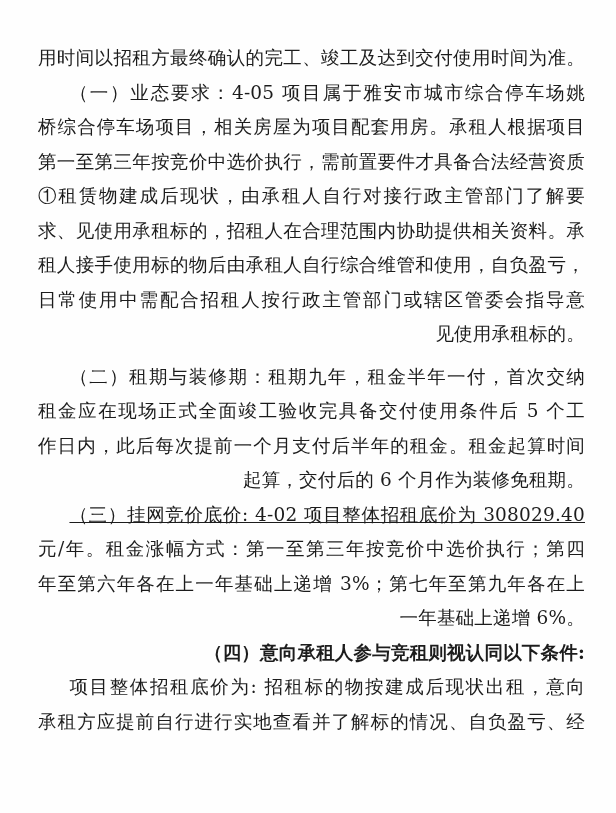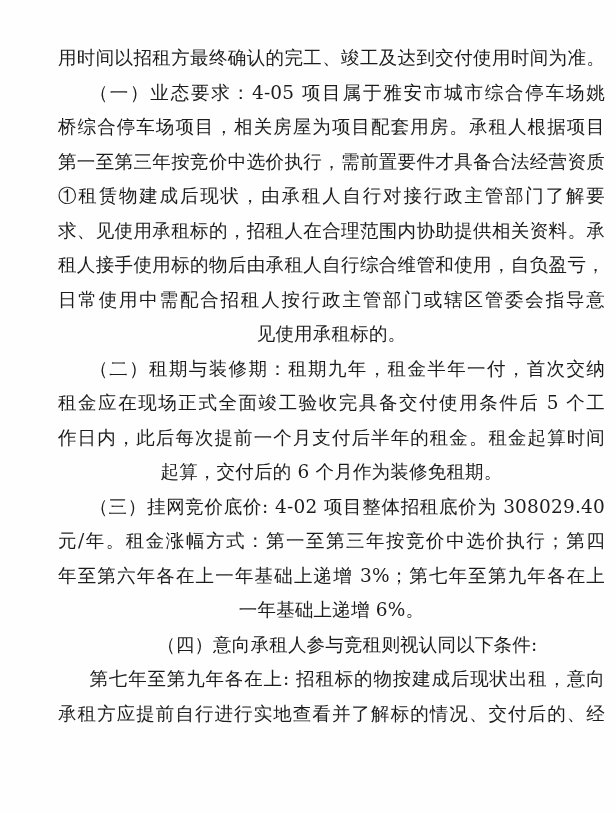--- a/index.html
+++ b/index.html
@@ -11,31 +11,31 @@
     position: relative;
     width: 616px;
     height: 813px;
     background: #fefefe;
     overflow: hidden;
     font-family: "DejaVu Serif", "Liberation Serif", serif;
   }
   .text-block {
     position: absolute;
     top: 41px;
-    left: 58px;
+    left: 38px;
     width: 547px;
   }
   .doc-line {
     height: 34.5px;
     line-height: 34.5px;
     font-size: 18.5px;
     color: #1c1c1c;
     white-space: nowrap;
     letter-spacing: 0.2px;
-    text-align: center;
+    text-align: right;
   }
   .doc-line.fill {
     white-space: normal;
     text-align: justify;
     text-align-last: justify;
     text-justify: inter-character;
   }
 </style>
 </head>
 <body>
@@ -44,25 +44,25 @@
   <div class="text-block">
       <div class="doc-line fill">用时间以招租方最终确认的完工、竣工及达到交付使用时间为准。</div>
       <div class="doc-line fill" style="text-indent: 1.7em;">（一）业态要求：4-05 项目属于雅安市城市综合停车场姚</div>
       <div class="doc-line fill">桥综合停车场项目，相关房屋为项目配套用房。承租人根据项目</div>
       <div class="doc-line fill">第一至第三年按竞价中选价执行，需前置要件才具备合法经营资质</div>
       <div class="doc-line fill">①租赁物建成后现状，由承租人自行对接行政主管部门了解要</div>
       <div class="doc-line fill">求、见使用承租标的，招租人在合理范围内协助提供相关资料。承</div>
       <div class="doc-line fill">租人接手使用标的物后由承租人自行综合维管和使用，自负盈亏，</div>
       <div class="doc-line fill">日常使用中需配合招租人按行政主管部门或辖区管委会指导意</div>
       <div class="doc-line">见使用承租标的。</div>
-      <div class="doc-line fill" style="text-indent: 1.7em;">（二）租期与装修期：租期九年，租金半年一付，首次交纳</div>
+      <div class="doc-line fill" style="text-indent: 1.7em; margin-top: 8px;">（二）租期与装修期：租期九年，租金半年一付，首次交纳</div>
       <div class="doc-line fill">租金应在现场正式全面竣工验收完具备交付使用条件后 5 个工</div>
       <div class="doc-line fill">作日内，此后每次提前一个月支付后半年的租金。租金起算时间</div>
       <div class="doc-line">起算，交付后的 6 个月作为装修免租期。</div>
-      <div class="doc-line fill" style="text-indent: 1.7em;">（三）挂网竞价底价: 4-02 项目整体招租底价为 308029.40</div>
+      <div class="doc-line fill" style="text-indent: 1.7em; text-decoration: underline;">（三）挂网竞价底价: 4-02 项目整体招租底价为 308029.40</div>
       <div class="doc-line fill">元/年。租金涨幅方式：第一至第三年按竞价中选价执行；第四</div>
       <div class="doc-line fill">年至第六年各在上一年基础上递增 3%；第七年至第九年各在上</div>
       <div class="doc-line">一年基础上递增 6%。</div>
-      <div class="doc-line" style="text-indent: 1.7em;">（四）意向承租人参与竞租则视认同以下条件:</div>
-      <div class="doc-line fill" style="text-indent: 1.7em;">第七年至第九年各在上: 招租标的物按建成后现状出租，意向</div>
-      <div class="doc-line fill">承租方应提前自行进行实地查看并了解标的情况、交付后的、经</div>
+      <div class="doc-line" style="text-indent: 1.7em; font-weight: bold;">（四）意向承租人参与竞租则视认同以下条件:</div>
+      <div class="doc-line fill" style="text-indent: 1.7em;">项目整体招租底价为: 招租标的物按建成后现状出租，意向</div>
+      <div class="doc-line fill">承租方应提前自行进行实地查看并了解标的情况、自负盈亏、经</div>
     </div>
 </div>
 
 </body></html>

